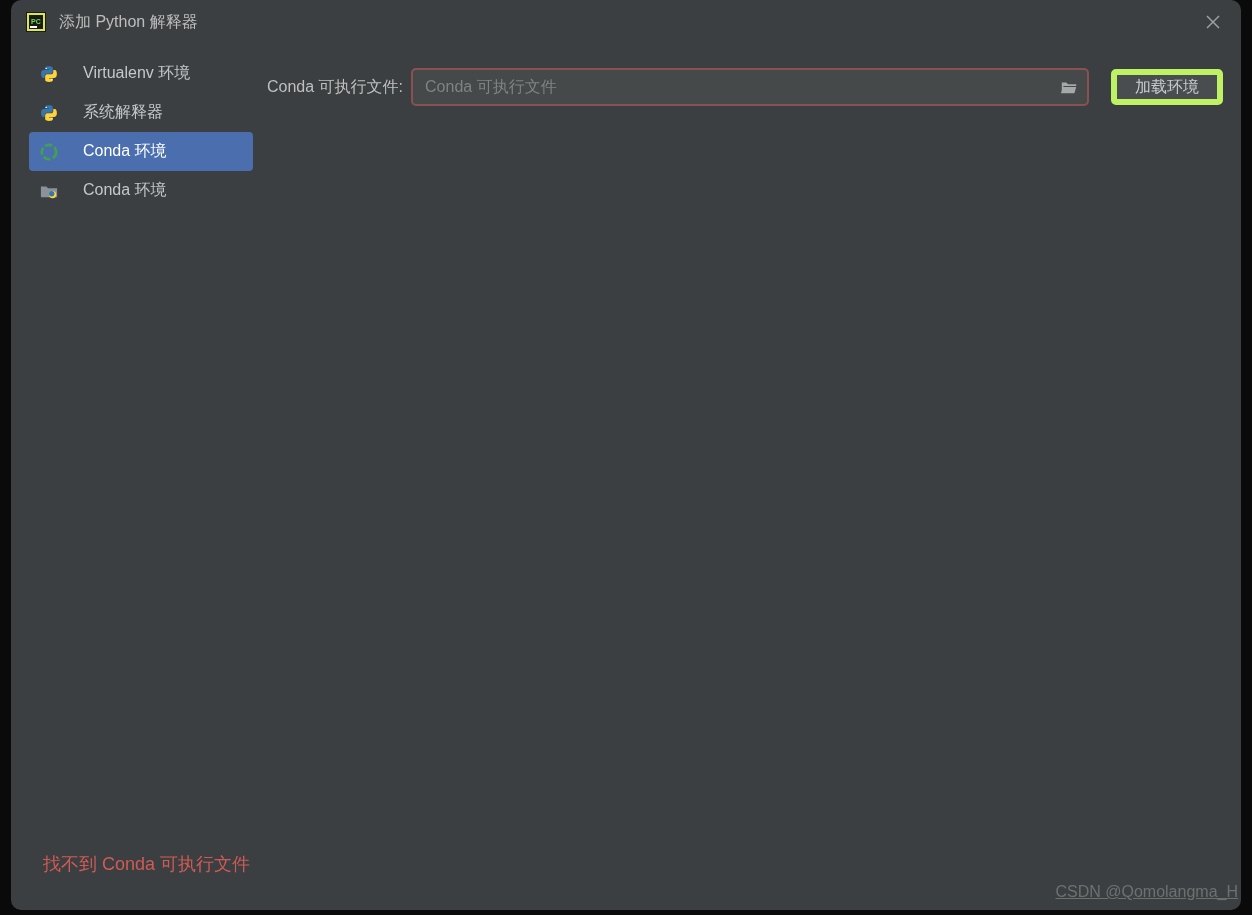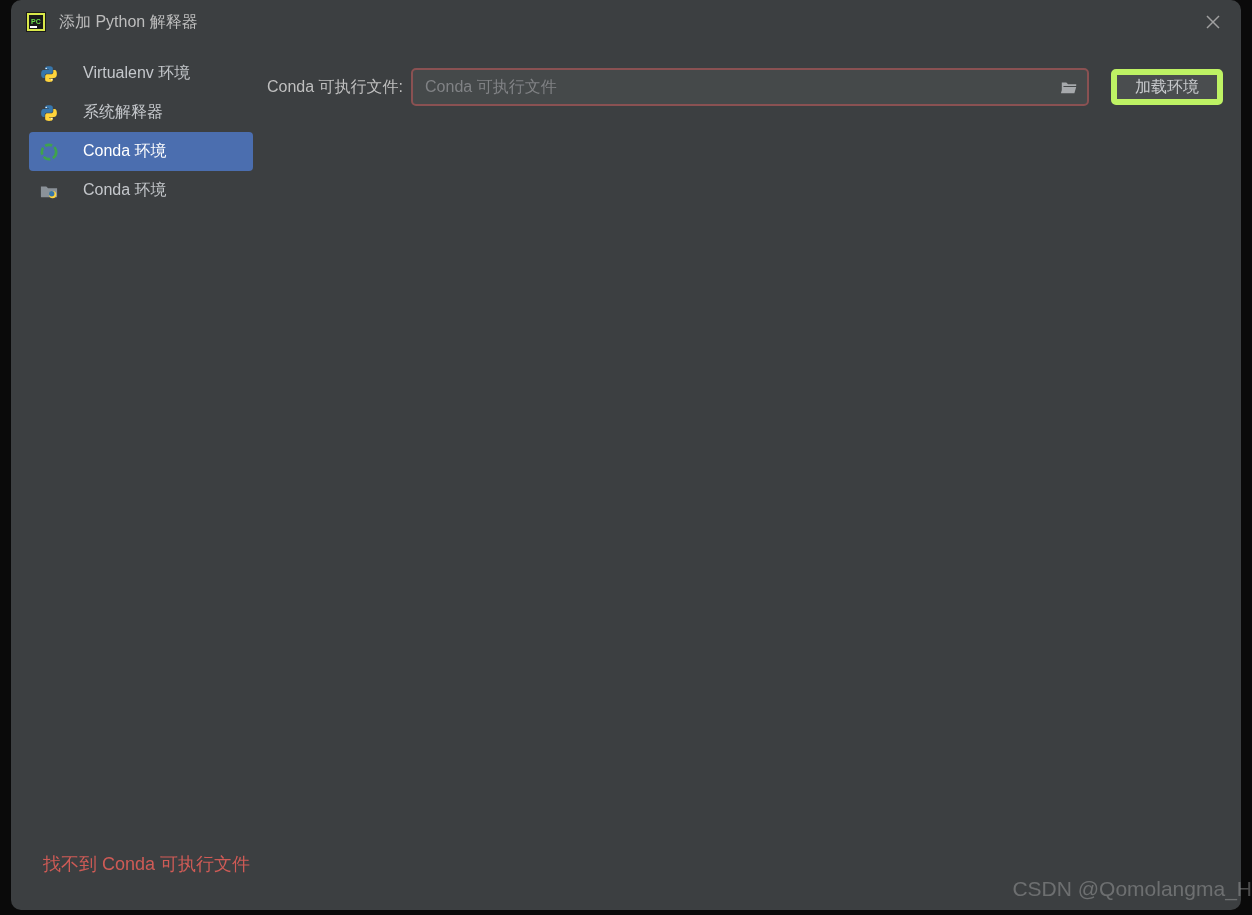--- a/index.html
+++ b/index.html
@@ -132,26 +132,27 @@
     }
     .error-msg {
       position: absolute;
       left: 32px;
       bottom: 34px;
       color: #cf5b56;
       font-size: 18px;
     }
     .watermark {
       position: absolute;
-      right: 0;
+      right: 14px;
       bottom: 14px;
       color: rgba(200,200,200,0.35);
-      font-size: 21px;
+      font-size: 16px;
       font-family: Arial, sans-serif;
       pointer-events: none;
+      text-decoration: underline;
     }
   </style>
 </head>
 <body>
 
 <div class="dialog">
 
   <div class="titlebar">
     <span class="app-icon">
       <svg width="20" height="20" viewBox="0 0 20 20">

